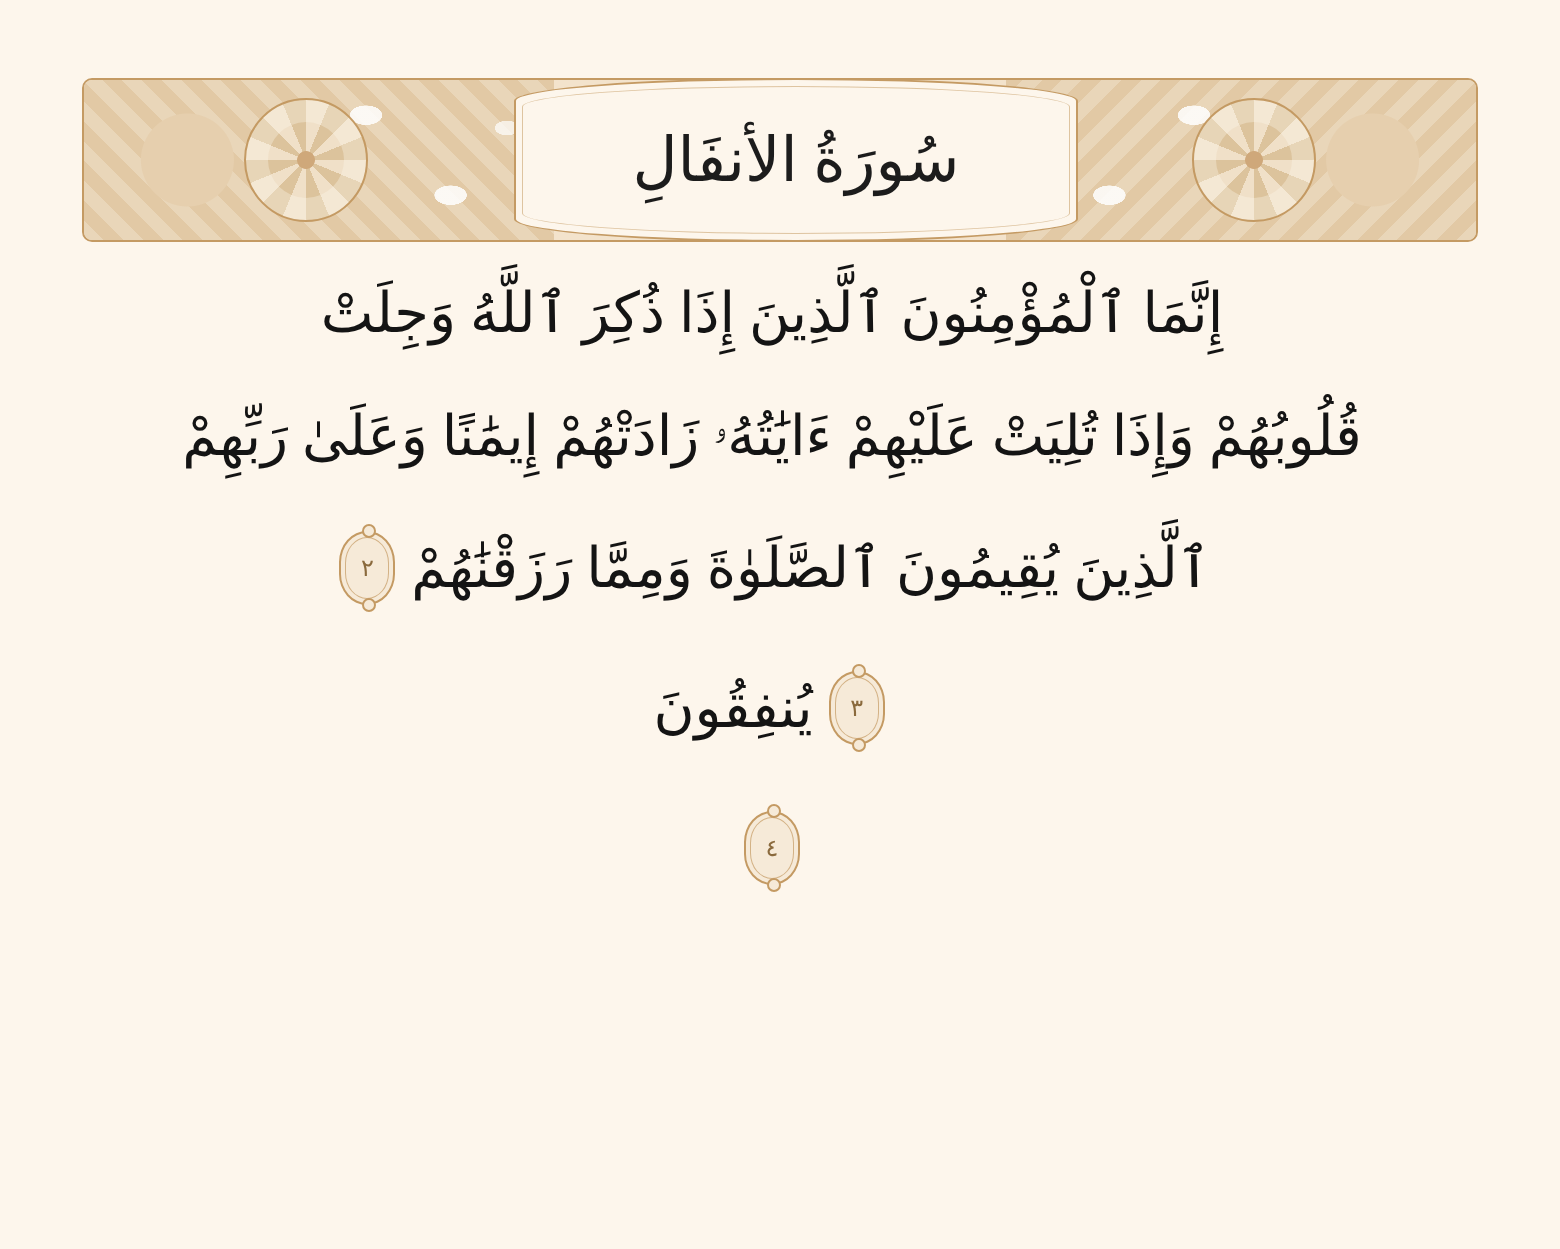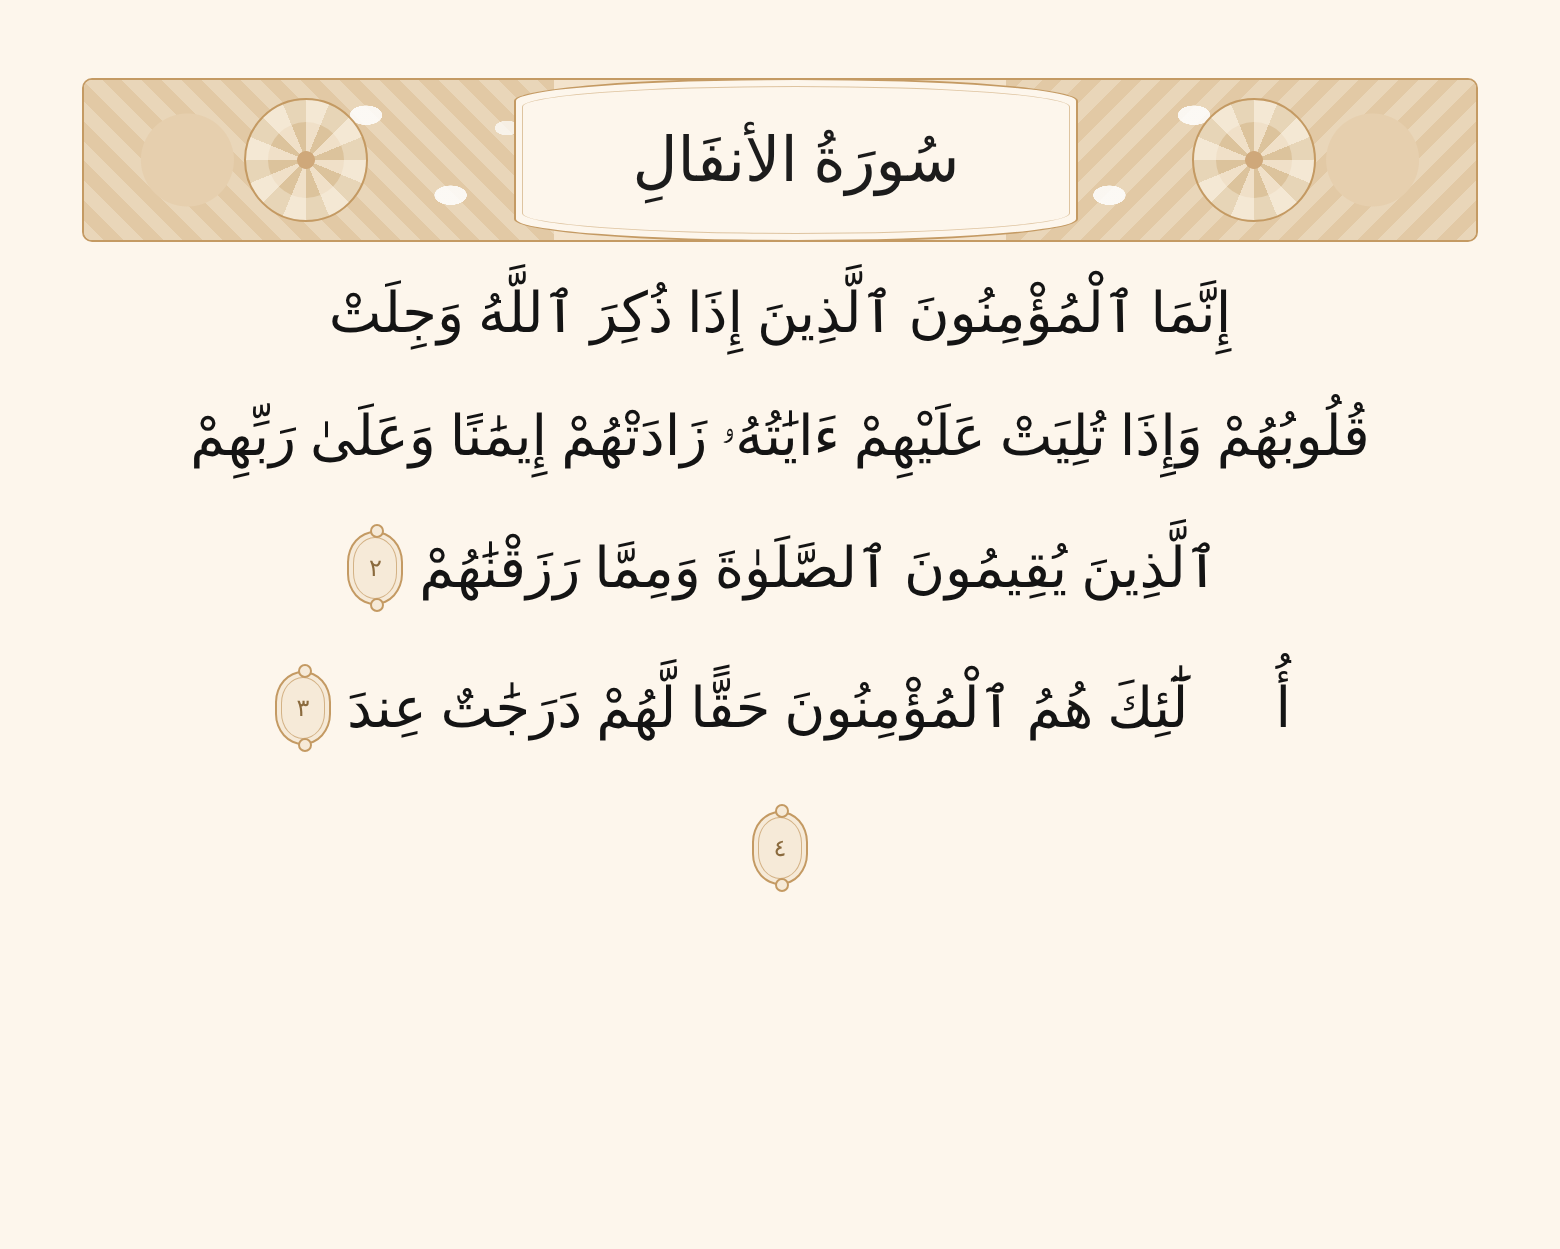--- a/index.html
+++ b/index.html
@@ -103,21 +103,21 @@
     color: #1c1c1c;
     line-height: 1.1;
     white-space: nowrap;
     direction: rtl;
   }
 
   
   .mushaf-page {
     position: absolute;
     top: 285px;
-    left: 78px;
+    left: 70px;
     width: 1404px;
     direction: rtl;
     text-align: right;
   }
   .ayah-line {
     font-family: "Liberation Serif", "DejaVu Serif", serif;
     font-size: 56px;
     color: #141414;
     line-height: 1.02;
     margin: 0 0 66px 0;
@@ -206,27 +206,27 @@
     <span class="txt">ٱلَّذِينَ يُقِيمُونَ ٱلصَّلَوٰةَ وَمِمَّا رَزَقْنَٰهُمْ</span>
     <span class="ayah-marker">
       <span class="frame"></span>
       <span class="tip-top"></span>
       <span class="tip-bottom"></span>
       <span class="num">٢</span>
     </span>
   </div>
 
   <div class="ayah-line">
-    <span class="txt">أُو۟لَٰٓئِكَ هُمُ ٱلْمُؤْمِنُونَ حَقًّا لَّهُمْ دَرَجَٰتٌ عِندَ</span>
     <span class="ayah-marker">
       <span class="frame"></span>
       <span class="tip-top"></span>
       <span class="tip-bottom"></span>
       <span class="num">٣</span>
     </span>
+    <span class="txt">يُنفِقُونَ</span>
   </div>
 
   <div class="ayah-line last">
     <span class="ayah-marker">
       <span class="frame"></span>
       <span class="tip-top"></span>
       <span class="tip-bottom"></span>
       <span class="num">٤</span>
     </span>
   </div>

